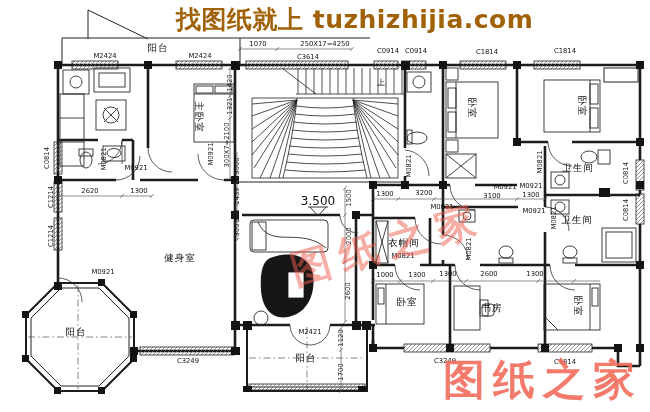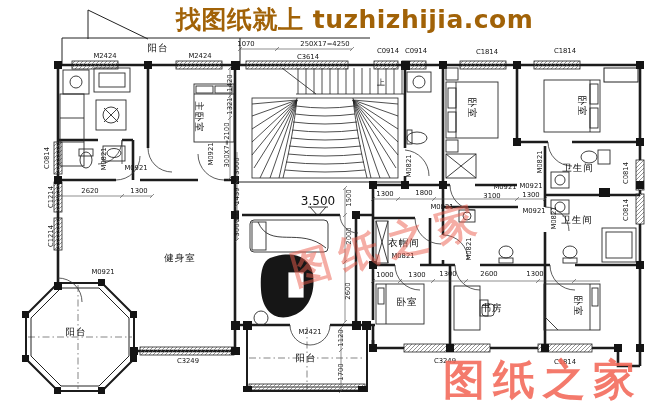--- a/index.html
+++ b/index.html
@@ -265,38 +265,38 @@
       <span class="lbl room" style="left: 76px; top: 332px;">阳台</span>
       <span class="lbl room" style="left: 306px; top: 358px;">阳台</span>
       <span class="lbl room r90" style="left: 472px; top: 108px;">卧室</span>
       <span class="lbl room r90" style="left: 582px; top: 106px;">卧室</span>
       <span class="lbl room" style="left: 578px; top: 168px;">卫生间</span>
       <span class="lbl room" style="left: 577px; top: 220px;">卫生间</span>
       <span class="lbl room" style="left: 404px; top: 243px;">衣帽间</span>
       <span class="lbl room" style="left: 407px; top: 302px;">卧室</span>
       <span class="lbl room" style="left: 492px; top: 308px;">书房</span>
       <span class="lbl room r90" style="left: 578px; top: 306px;">卧室</span>
-      <span class="lbl dim" style="left: 246px; top: 44px;">1070</span>
+      <span class="lbl dim" style="left: 258px; top: 44px;">1070</span>
       <span class="lbl dim" style="left: 325px; top: 44px;">250X17=4250</span>
       <span class="lbl dim" style="left: 90px; top: 191px;">2620</span>
       <span class="lbl dim" style="left: 139px; top: 191px;">1300</span>
       <span class="lbl dim rm90" style="left: 230px; top: 83px;">1420</span>
       <span class="lbl dim rm90" style="left: 230px; top: 106px;">1321</span>
       <span class="lbl dim rm90" style="left: 227px; top: 145px;">300X7=2100</span>
       <span class="lbl dim rm90" style="left: 237px; top: 166px;">3000</span>
       <span class="lbl dim rm90" style="left: 237px; top: 196px;">1459</span>
       <span class="lbl dim rm90" style="left: 237px; top: 216px;">300</span>
       <span class="lbl dim rm90" style="left: 237px; top: 230px;">300</span>
       <span class="lbl dim rm90" style="left: 349px; top: 198px;">1500</span>
       <span class="lbl dim rm90" style="left: 349px; top: 236px;">2000</span>
       <span class="lbl dim rm90" style="left: 348px; top: 291px;">2600</span>
       <span class="lbl dim rm90" style="left: 341px; top: 338px;">1120</span>
       <span class="lbl dim rm90" style="left: 341px; top: 372px;">1700</span>
       <span class="lbl dim" style="left: 385px; top: 194px;">1300</span>
-      <span class="lbl dim" style="left: 424px; top: 193px;">1800</span>
+      <span class="lbl dim" style="left: 424px; top: 193px;">3200</span>
       <span class="lbl dim" style="left: 492px; top: 196px;">3100</span>
       <span class="lbl dim" style="left: 531px; top: 195px;">1300</span>
       <span class="lbl dim" style="left: 385px; top: 275px;">1000</span>
       <span class="lbl dim" style="left: 417px; top: 275px;">1300</span>
       <span class="lbl dim" style="left: 448px; top: 274px;">1300</span>
       <span class="lbl dim" style="left: 489px; top: 274px;">2600</span>
       <span class="lbl dim" style="left: 535px; top: 274px;">1300</span>
       <span class="lbl tag" style="left: 105px; top: 56px;">M2424</span>
       <span class="lbl tag" style="left: 200px; top: 56px;">M2424</span>
       <span class="lbl tag" style="left: 308px; top: 57px;">C3614</span>

